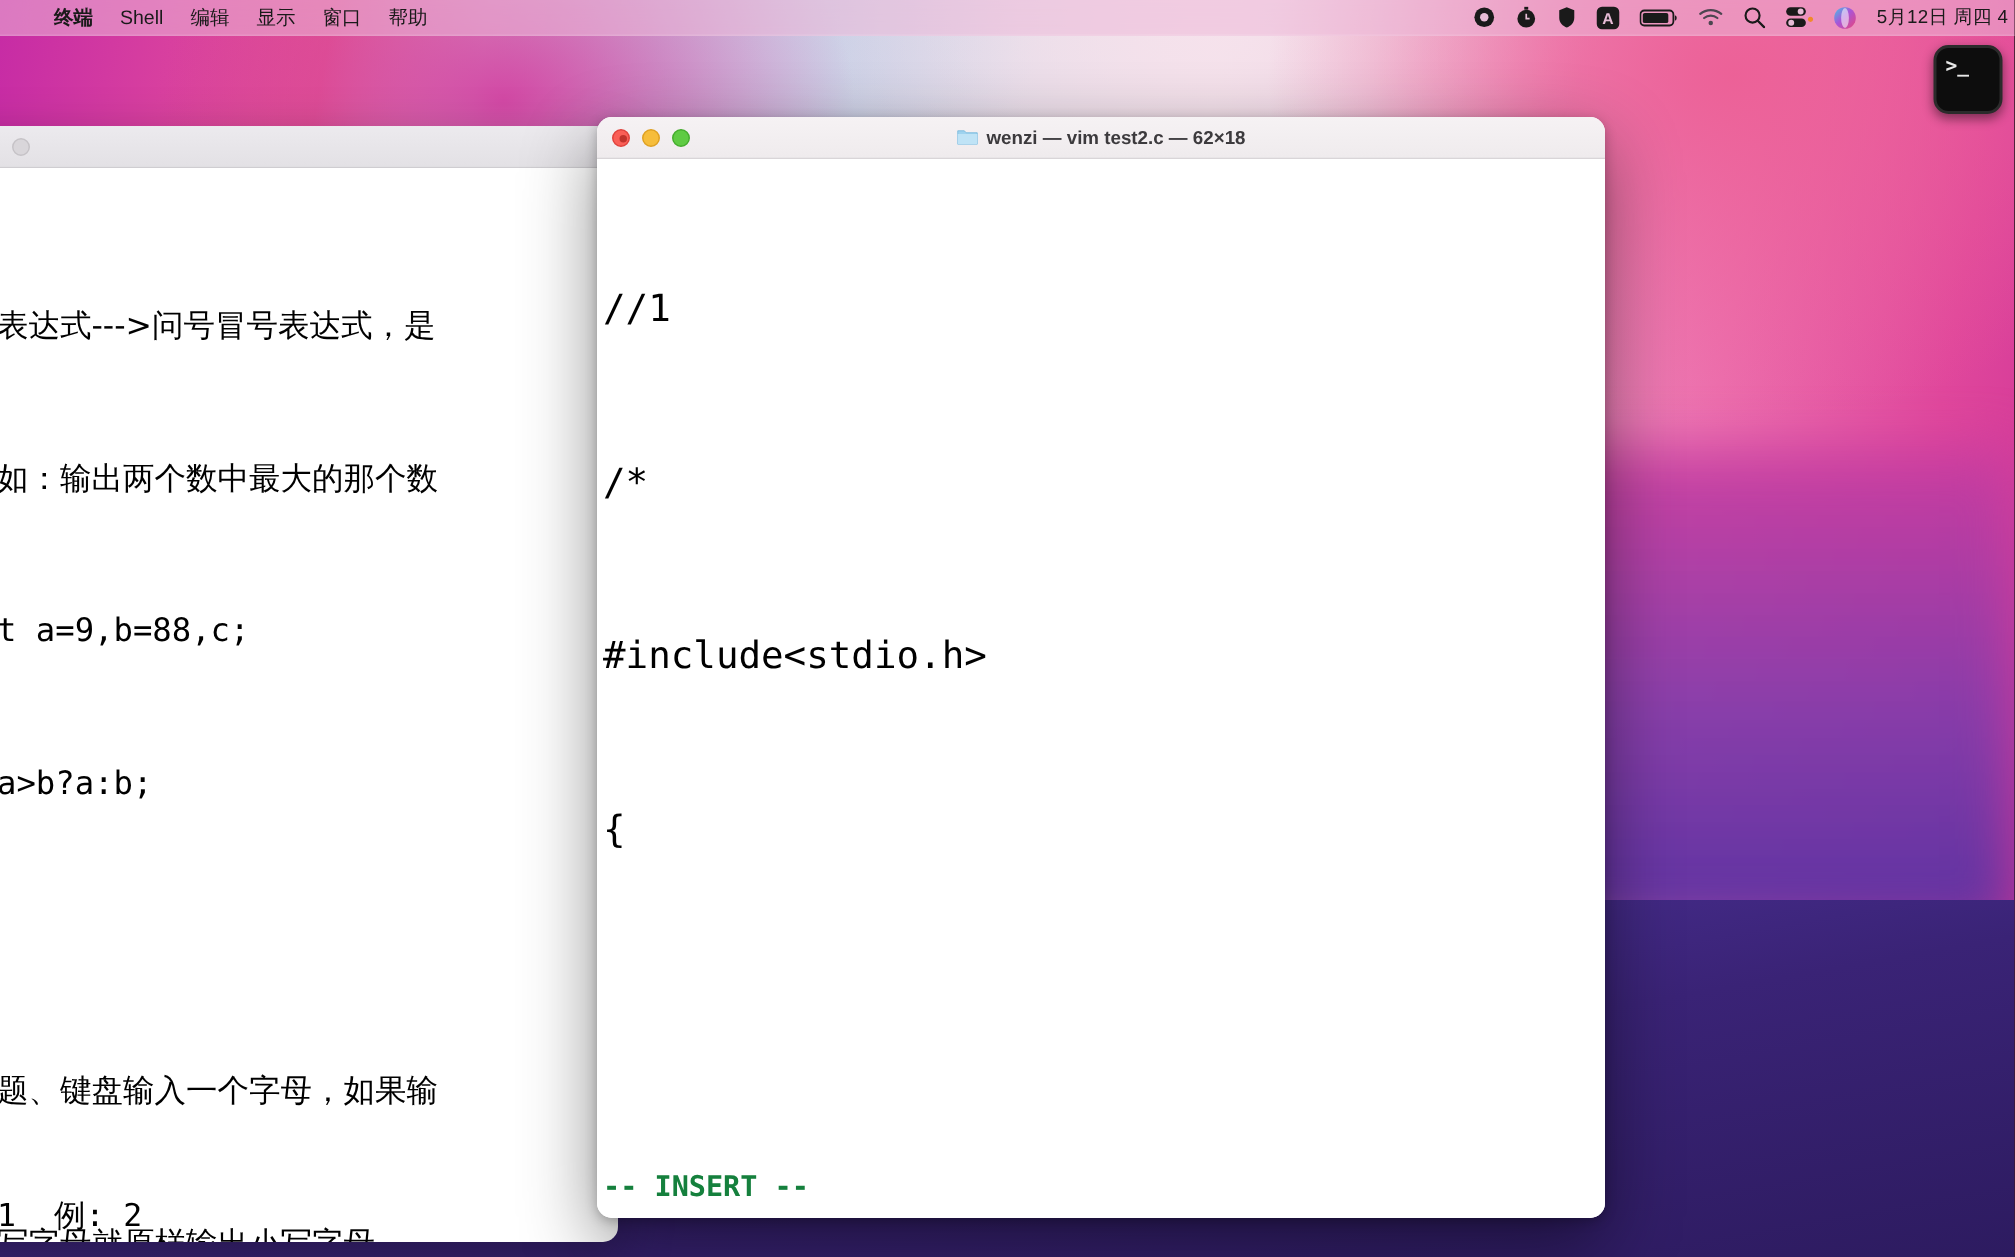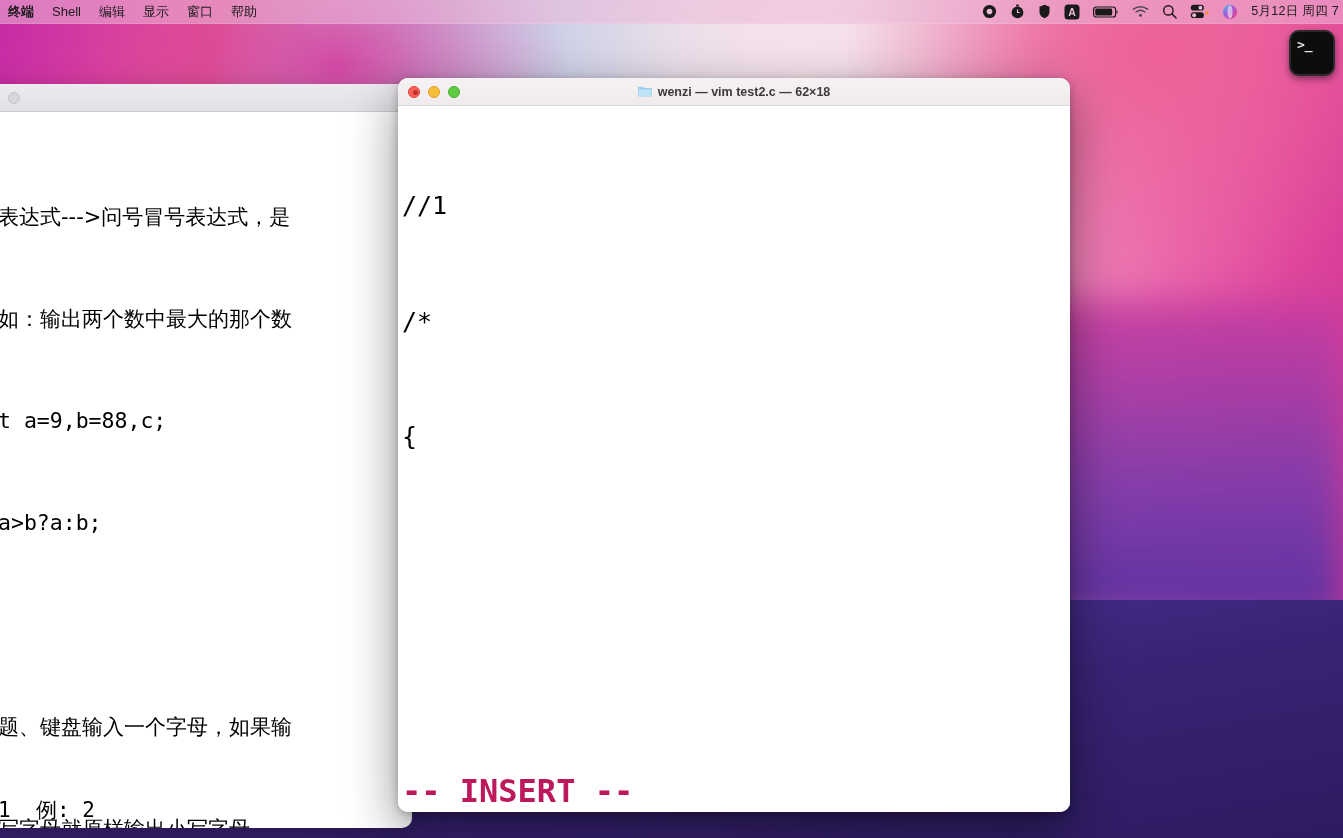--- a/index.html
+++ b/index.html
@@ -37,21 +37,21 @@
   
   #menubar {
     position: absolute; top: 0; left: 0; right: 0; height: 24px;
     background: rgba(236,186,216,0.55);
     backdrop-filter: blur(18px);
     display: flex; align-items: center;
     font-size: 13px; color: #111;
     z-index: 40;
     border-bottom: 1px solid rgba(255,255,255,0.12);
   }
-  .menu-left { display: flex; align-items: flex-start; padding-left: 8px; gap: 18px; }
+  .menu-left { display: flex; align-items: flex-start; padding-left: 8px; gap: 18px; margin-left: 28px; }
   .menu-item { font-size: 13px; color: #1a1a1a; cursor: default; line-height: 24px; white-space: nowrap; }
   .menu-item.bold { font-weight: bold; }
   .menu-right { margin-left: auto; display: flex; align-items: center; gap: 13px; padding-right: 4px; }
   .mb-icon { display: inline-flex; align-items: center; justify-content: center; color: #1a1a1a; }
   .clock { font-size: 12.5px; color: #1a1a1a; white-space: nowrap; letter-spacing: 0.3px; }
 
   
   #desk-term-icon {
     position: absolute; top: 30px; right: 8px; width: 46px; height: 46px;
     border-radius: 10px; background: #0d0d0d;
@@ -138,21 +138,21 @@
     line-height: 38.5px;
     color: #000;
     white-space: pre;
     position: relative;
     overflow: hidden;
   }
   .vrow { height: 38.5px; }
   #vim-status {
     position: absolute; left: 4px; bottom: 2px;
     font-family: "DejaVu Sans Mono", monospace;
-    font-size: 32px; font-weight: bold; color: #be185d; white-space: pre;
+    font-size: 19px; font-weight: bold; color: #15803d; white-space: pre;
   }
 </style>
 </head>
 <body>
 
 <div id="desktop">
   <div id="desktop-mid"></div>
   <div id="desktop-lower"></div>
 </div>
 
@@ -225,21 +225,21 @@
             <linearGradient id="sirigrad" x1="0" y1="0" x2="1" y2="1">
           <stop offset="0%" stop-color="#3fc7e8"></stop>
               <stop offset="45%" stop-color="#a855d8"></stop>
               <stop offset="100%" stop-color="#e8457c"></stop>
         </linearGradient>
           </defs>
         <circle cx="8" cy="8" r="7.2" fill="url(#sirigrad)"></circle>
         <ellipse cx="8" cy="8" rx="2.6" ry="6.6" fill="#ffffff" opacity="0.55"></ellipse>
       </svg>
     </span>
-    <span class="clock">5月12日 周四 7</span>
+    <span class="clock">5月12日 周四 4</span>
   </div>
 </div>
 
 <div id="desk-term-icon">
   <span class="prompt">&gt;_</span>
 </div>
 
 <div id="bg-window">
   <div id="bg-titlebar">
     <span class="bg-light"></span>
@@ -280,20 +280,21 @@
           <path d="M0.5 4.4 h13 v6.7 h-13 z" fill="#bfe3f6"></path>
         </svg>
       </span>
       <span>wenzi — vim test2.c — 62×18</span>
     </div>
   </div>
 
   <div id="vim-body">
     <div class="vrow">//1</div>
     <div class="vrow">/*</div>
+    <div class="vrow">#include&lt;stdio.h&gt;</div>
     <div class="vrow">{</div>
     
     
     
     
     
     
     
     
     

